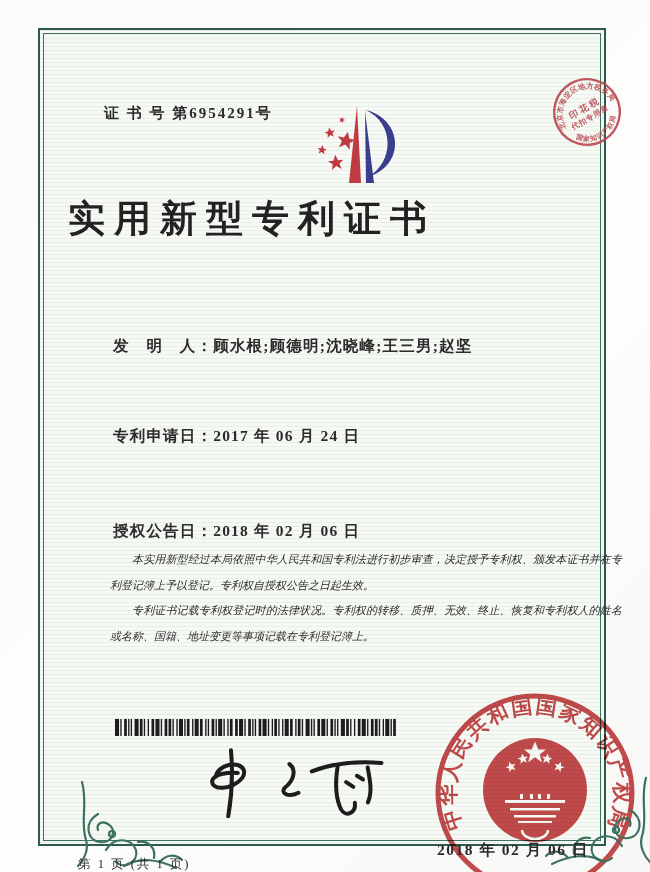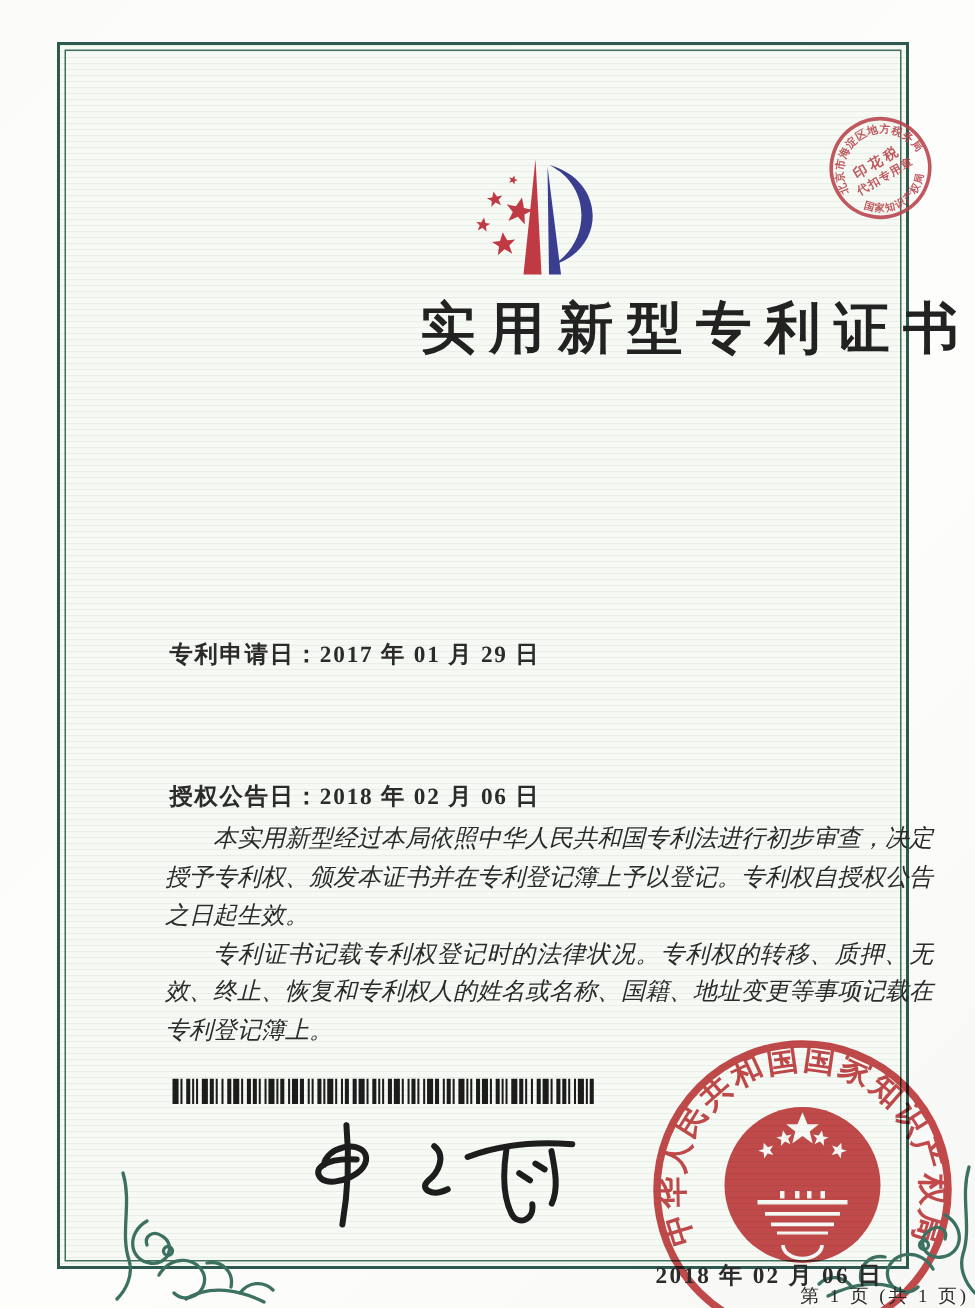--- a/index.html
+++ b/index.html
@@ -14,42 +14,43 @@
       repeating-linear-gradient(180deg, rgba(150,185,163,0.16) 0px, rgba(150,185,163,0.16) 1px, rgba(255,255,255,0) 1px, rgba(255,255,255,0) 4px),
       #f6f9f4;
     box-sizing:border-box;
   }
   .cert::before{
     content:"";position:absolute;inset:3px;border:1px solid #41705f;pointer-events:none;
   }
   .cert-number{position:absolute;left:64px;top:74px;font-size:15px;letter-spacing:2px;font-weight:600;}
   .logo{position:absolute;left:268px;top:50px;width:110px;height:115px;}
   .stamp-top{position:absolute;left:499px;top:34px;width:96px;height:96px;opacity:.88;}
-  .title{position:absolute;left:40px;width:568px;top:164px;text-align:right;font-size:37px;font-weight:600;letter-spacing:9px;color:#222;}
+  .title{position:absolute;left:28px;width:568px;top:164px;text-align:left;font-size:37px;font-weight:600;letter-spacing:9px;color:#222;}
   .frow{position:absolute;left:73px;font-size:15.5px;font-weight:600;letter-spacing:1.2px;white-space:nowrap;}
   .frow .val{font-weight:600;}
-  .paras{position:absolute;left:70px;top:517px;width:512px;font-size:16px;line-height:25.5px;font-style:italic;text-align:justify;}
+  .paras{position:absolute;left:70px;top:517px;width:512px;font-size:11px;line-height:25.5px;font-style:italic;text-align:justify;}
   .paras p{margin:0;text-indent:2em;font-weight:500;}
   .barcode{position:absolute;left:74px;top:689px;width:286px;height:17px;}
   .signer{position:absolute;left:84px;top:733px;font-size:17px;font-weight:700;letter-spacing:3px;line-height:31px;}
   .signature{position:absolute;left:146px;top:706px;width:214px;height:86px;transform:rotate(-2deg);}
   .stamp-bottom{position:absolute;left:392px;top:660px;width:206px;height:206px;opacity:.92;mix-blend-mode:multiply;}
   .stamp-date{position:absolute;left:397px;top:810px;font-size:15.5px;font-weight:600;letter-spacing:1.5px;color:#2b2b2b;z-index:3;}
-  .footer{position:absolute;left:38px;width:568px;top:826px;text-align:right;font-size:12.5px;letter-spacing:2px;}
+  .footer{position:absolute;left:38px;width:568px;top:826px;text-align:left;font-size:12.5px;letter-spacing:2px;}
   .corner{position:absolute;width:118px;height:104px;}
   .corner.bl{left:32px;top:748px;}
   .corner.br{left:498px;top:744px;transform:scaleX(-1);}
   svg text{font-family:"Liberation Serif","DejaVu Serif",serif;}
 </style>
 </head>
 <body>
 
 <div class="photo">
   <div class="cert">
 
+    <div class="cert-number">证 书 号 第6954291号</div>
 
     <svg class="logo" viewBox="0 0 110 115">
       <defs>
         <path id="star" d="M0,-10 L2.9,-3.1 L9.5,-3.1 L4.2,1.2 L5.9,8.1 L0,3.8 L-5.9,8.1 L-4.2,1.2 L-9.5,-3.1 L-2.9,-3.1 Z"></path>
       </defs>
       <g>
         <use href="#star" fill="#c03a44" transform="translate(34,40) scale(0.32) rotate(18)"></use>
         <use href="#star" fill="#c03a44" transform="translate(22,53) scale(0.55) rotate(-10)"></use>
         <use href="#star" fill="#c03a44" transform="translate(14,70) scale(0.5) rotate(8)"></use>
         <use href="#star" fill="#c03a44" transform="translate(28,83) scale(0.82) rotate(-6)"></use>
@@ -71,22 +72,25 @@
         <text font-size="8.5" font-weight="700" letter-spacing="1">
           <textPath href="#taxBotArc" startOffset="50%" text-anchor="middle">国家知识产权局</textPath>
         </text>
         <text x="60" y="58" text-anchor="middle" font-size="11.5" font-weight="700" letter-spacing="3">印花税</text>
         <text x="60" y="71" text-anchor="middle" font-size="9.5" font-weight="700" letter-spacing="1">代扣专用章</text>
       </g>
     </svg>
 
     <div class="title">实用新型专利证书</div>
 
+    <div class="frow" style="top:306px">
+      <span>发　明　人：</span><span class="val">顾水根;顾德明;沈晓峰;王三男;赵坚</span>
+    </div>
     <div class="frow" style="top:396px">
-      <span>专利申请日：</span><span class="val">2017 年 01 月 29 日</span>
+      <span>专利申请日：</span><span class="val">2017 年 06 月 24 日</span>
     </div>
     <div class="frow" style="top:491px">
       <span>授权公告日：</span><span class="val">2018 年 02 月 06 日</span>
     </div>
 
     <div class="paras">
       <p>本实用新型经过本局依照中华人民共和国专利法进行初步审查，决定授予专利权、颁发本证书并在专利登记簿上予以登记。专利权自授权公告之日起生效。</p>
       <p>专利证书记载专利权登记时的法律状况。专利权的转移、质押、无效、终止、恢复和专利权人的姓名或名称、国籍、地址变更等事项记载在专利登记簿上。</p>
     </div>
 

